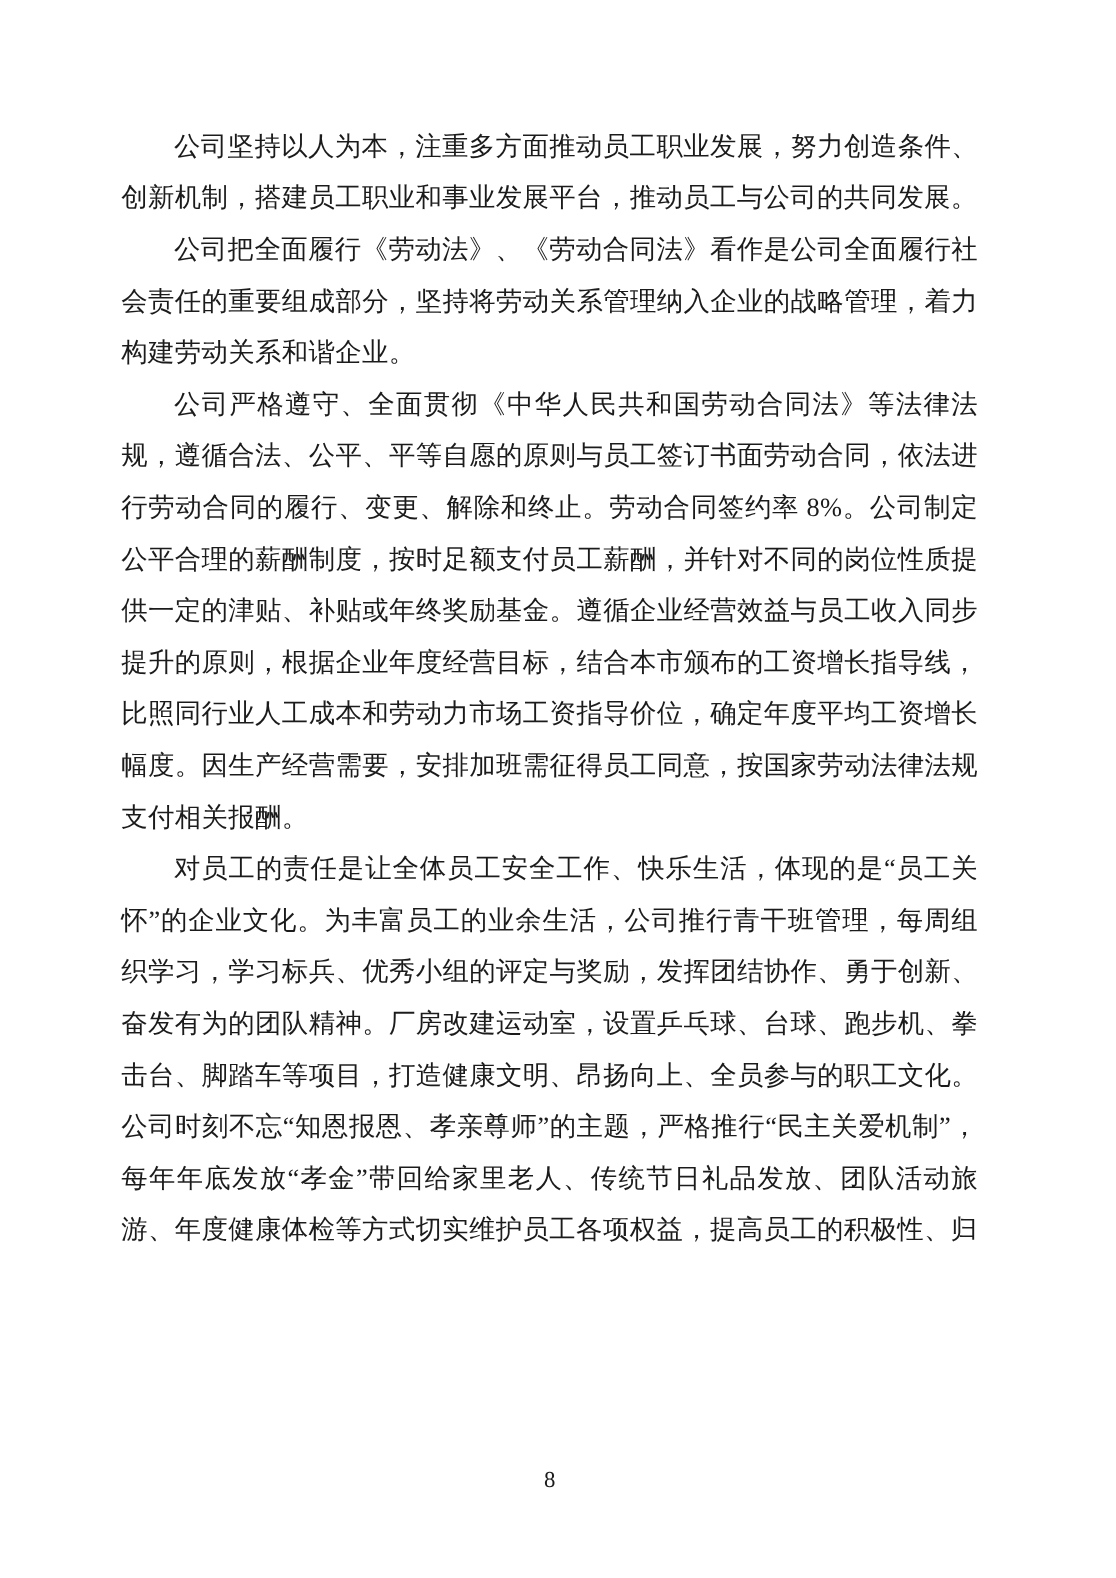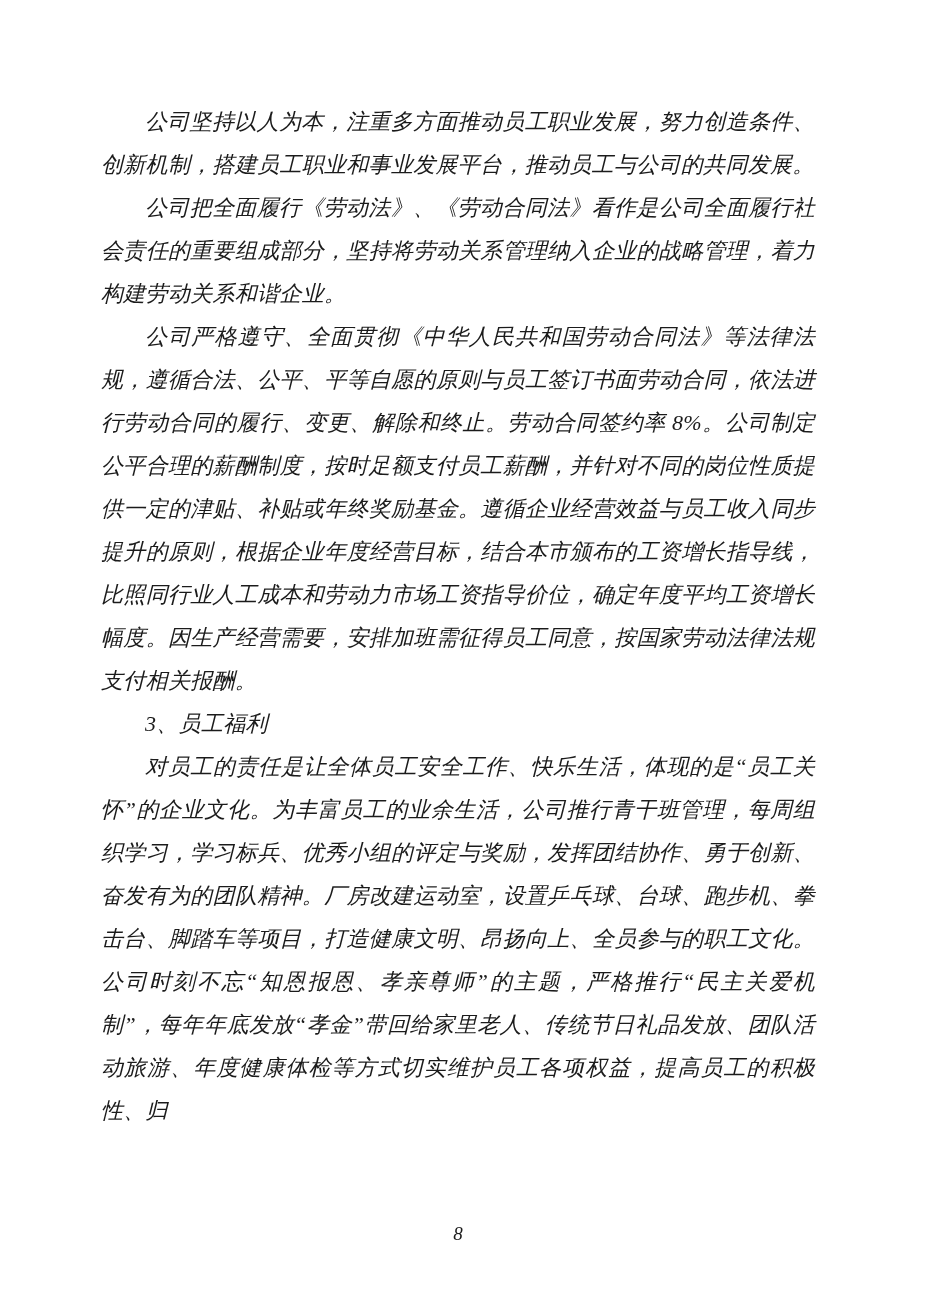--- a/index.html
+++ b/index.html
@@ -1,15 +1,15 @@
 <!DOCTYPE html>
 <html><head>
 <meta charset="utf-8">
 <style>
-  * { box-sizing: border-box; font-style: italic; }
+  * { box-sizing: border-box; }
   html, body {
     margin: 0;
     padding: 0;
     background: #ffffff;
   }
   body {
     width: 930px;
     height: 1315px;
     font-family: "Liberation Serif", "DejaVu Serif", serif;
   }
@@ -50,17 +50,16 @@
   }
 </style>
 </head>
 <body>
 
 <div class="page">
   <div class="content">
     <p class="para">公司坚持以人为本，注重多方面推动员工职业发展，努力创造条件、创新机制，搭建员工职业和事业发展平台，推动员工与公司的共同发展。</p>
     <p class="para">公司把全面履行《劳动法》、《劳动合同法》看作是公司全面履行社会责任的重要组成部分，坚持将劳动关系管理纳入企业的战略管理，着力构建劳动关系和谐企业。</p>
     <p class="para">公司严格遵守、全面贯彻《中华人民共和国劳动合同法》等法律法规，遵循合法、公平、平等自愿的原则与员工签订书面劳动合同，依法进行劳动合同的履行、变更、解除和终止。劳动合同签约率 8%。公司制定公平合理的薪酬制度，按时足额支付员工薪酬，并针对不同的岗位性质提供一定的津贴、补贴或年终奖励基金。遵循企业经营效益与员工收入同步提升的原则，根据企业年度经营目标，结合本市颁布的工资增长指导线，比照同行业人工成本和劳动力市场工资指导价位，确定年度平均工资增长幅度。因生产经营需要，安排加班需征得员工同意，按国家劳动法律法规支付相关报酬。</p>
-    <p class="para">3、员工福利</p>
     <p class="para">对员工的责任是让全体员工安全工作、快乐生活，体现的是“员工关怀”的企业文化。为丰富员工的业余生活，公司推行青干班管理，每周组织学习，学习标兵、优秀小组的评定与奖励，发挥团结协作、勇于创新、奋发有为的团队精神。厂房改建运动室，设置乒乓球、台球、跑步机、拳击台、脚踏车等项目，打造健康文明、昂扬向上、全员参与的职工文化。公司时刻不忘“知恩报恩、孝亲尊师”的主题，严格推行“民主关爱机制”，每年年底发放“孝金”带回给家里老人、传统节日礼品发放、团队活动旅游、年度健康体检等方式切实维护员工各项权益，提高员工的积极性、归</p>
   </div>
   <div class="page-number">8</div>
 </div>
 
 </body></html>

